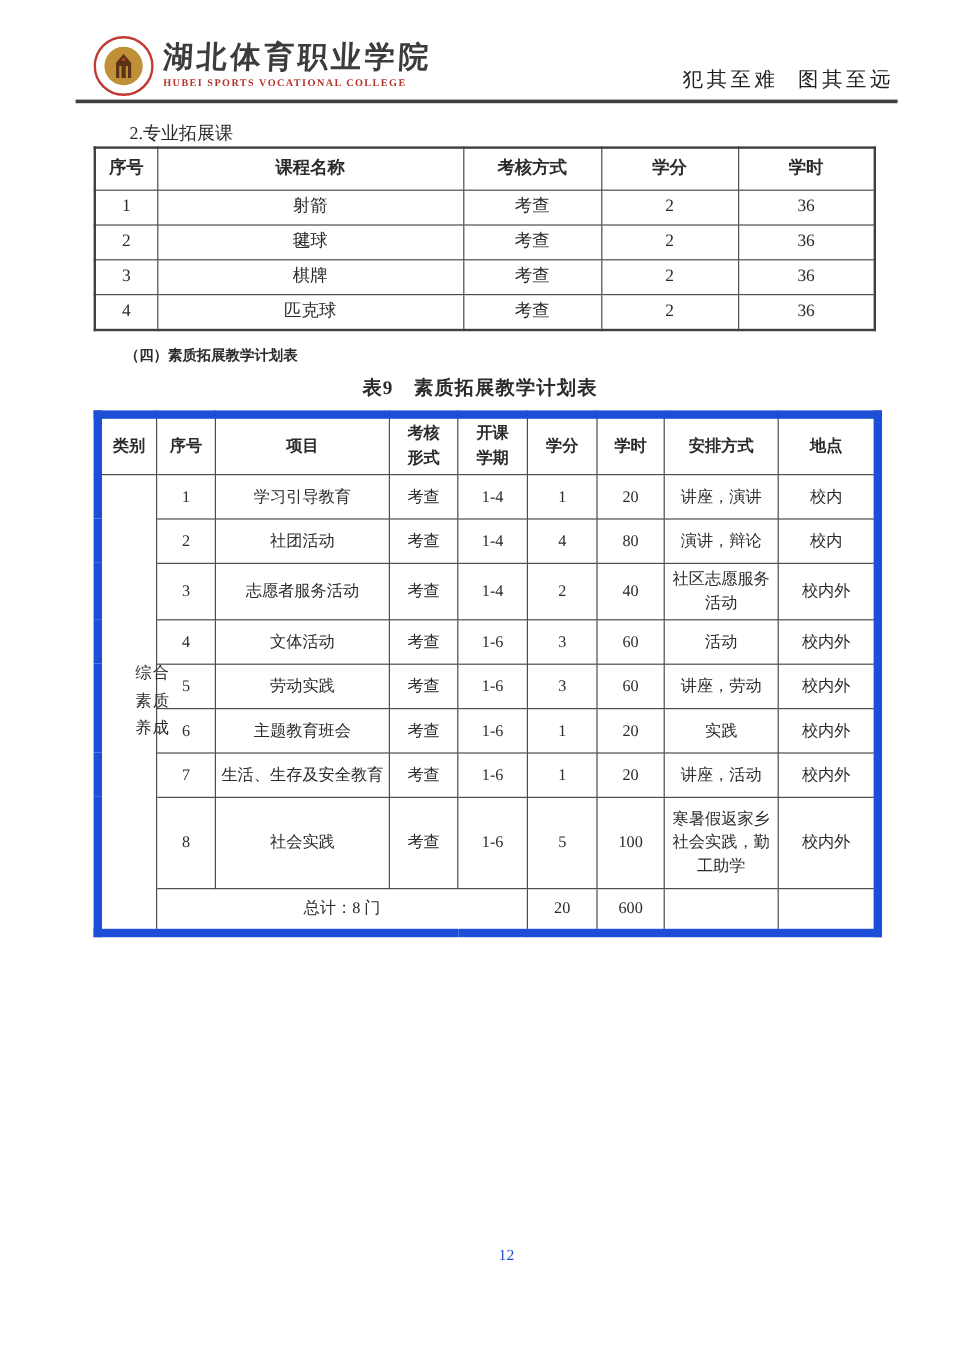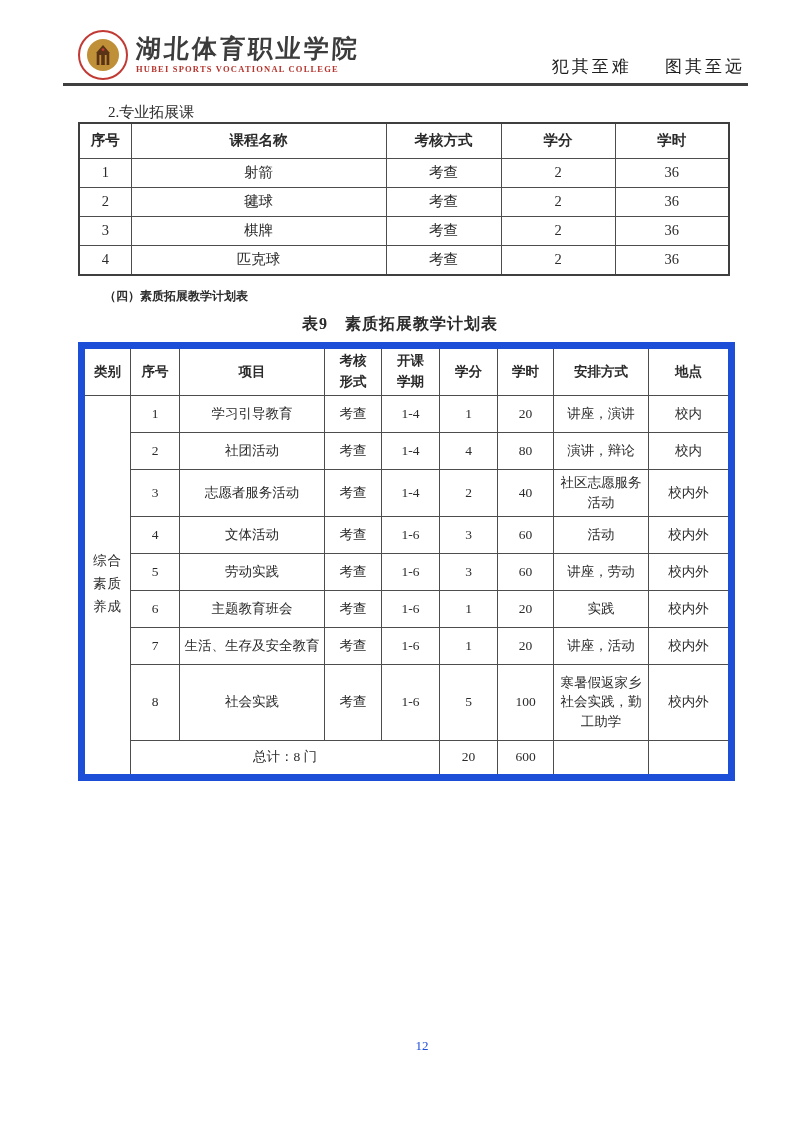--- a/index.html
+++ b/index.html
@@ -34,21 +34,21 @@
     letter-spacing:3px;transform:skewX(-3deg);
   }
   .en-name{
     font-size:8.5px;font-weight:bold;color:#b5342d;
     letter-spacing:1.2px;margin-top:3px;
   }
   .motto{
     font-size:17px;color:#1f1f1f;letter-spacing:3px;
     padding-bottom:2px;white-space:nowrap;
   }
-  .motto span{margin-left:26px;}
+  .motto span{margin-left:9px;}
   .hdr-rule{height:2.5px;background:#3f3f3f;margin:3px 52px 0 63px;}
   
   .h-sub{font-size:15px;margin:16px 0 0 108px;line-height:20px;}
   .h-caption{font-size:16px;font-weight:bold;text-align:center;margin:8px 0 5px 0;line-height:20px;letter-spacing:1px;}
   .h-sub-bold{font-size:12px;font-weight:bold;margin:10px 0 0 104px;line-height:20px;}
   
   table{
     border-collapse:collapse;table-layout:fixed;
     margin-left:78px;width:650px;
     font-size:14.5px;color:#2b2b2b;
@@ -64,21 +64,21 @@
   .t8{border:2px solid #3f3f3f;}
   .t8 th{height:36px;}
   .t8 td{height:29px;}
   .t9{border:7px solid #1d4ed8;font-size:13.5px;margin-top:8px;}
   .t9 th{height:50px;}
   .t9 td{height:37px;}
   .t9 .tall1 td{height:47px;}
   .t9 .tall2 td{height:76px;}
   .t9 .trow td{height:37px;}
   .wrap2{display:inline-block;width:2em;line-height:1.5;}
-  .wrap3{display:inline-block;width:3em;line-height:1.7;letter-spacing:1px;}
+  .wrap3{display:inline-block;width:3em;line-height:1.7;letter-spacing:1px;margin-left:20px;}
   
   .pgnum{
     position:absolute;top:1038px;left:0;width:100%;
     text-align:center;font-size:13px;color:#1d4ed8;padding-left:22px;
   }
 </style>
 </head>
 <body>
 
 <div class="page">

